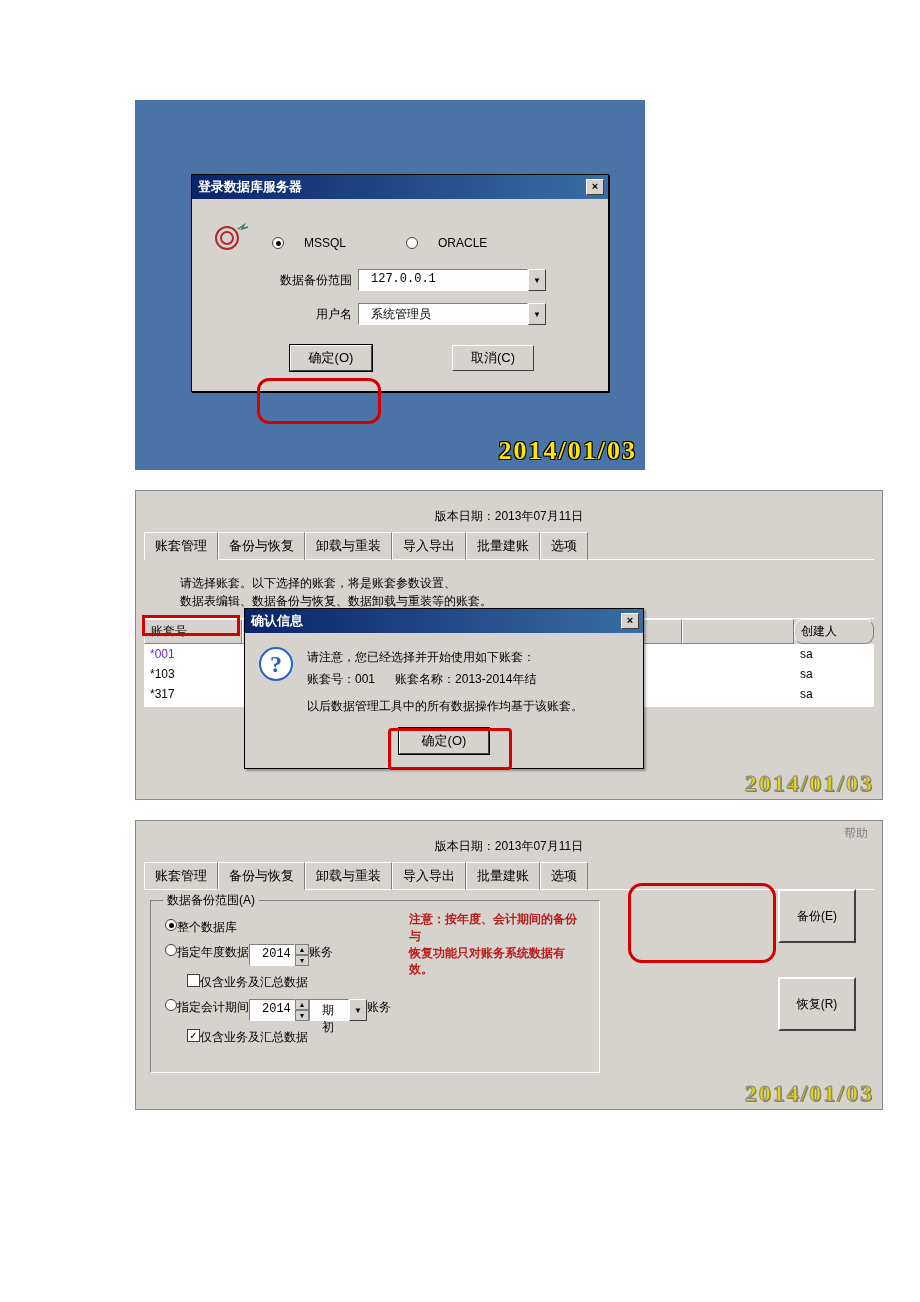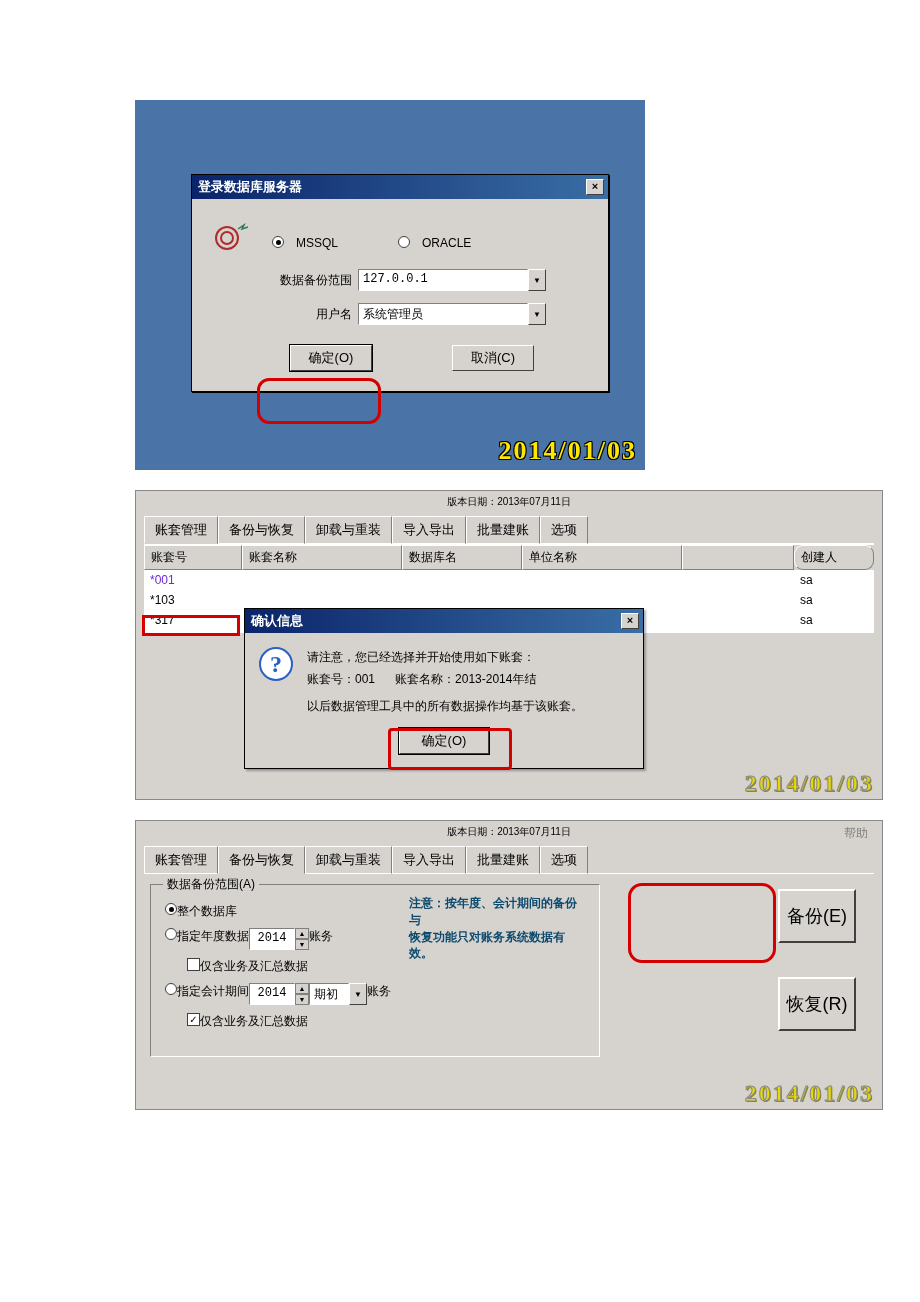--- a/index.html
+++ b/index.html
@@ -56,34 +56,34 @@
   .dlg1-body {
     padding: 14px 14px 16px 14px;
   }
   .row { display:flex; align-items:center; margin: 8px 0; }
   .iconcell {
     width: 54px;
     display:flex; justify-content:center; align-items:flex-start;
     padding-top:2px;
   }
   .radios { flex:1; display:flex; gap:60px; padding-left:12px; }
-  .radio-lbl { display:flex; gap:12px;margin-top:8px; }
+  .radio-lbl { display:flex; align-items:center; gap:20px;margin-top:8px; }
   .radio-dot {
     width:12px;height:12px;border:1px solid #404040;border-radius:50%;
     background:#fff; display:inline-flex;align-items:center;justify-content:center;
   }
   .radio-dot.checked::after{content:"";width:5px;height:5px;background:#000;border-radius:50%;}
   .formrow { display:flex; align-items:center; margin:12px 0 0 66px; }
   .formlbl { width:86px; text-align:right; padding-right:6px; }
   .txt {
     height:22px;
     border:1px solid #7f7f7f;
     border-right-color:#fff;border-bottom-color:#fff;
     background:#fff;
-    padding:2px 4px;
+    padding:2px 12px;
     font-family:"Courier New",monospace;
   }
   .combo { position:relative; display:flex; }
   .combo .txt { width:170px; }
   .combo .drop {
     width:18px;height:22px;
     border:1px solid #fff;
     border-right-color:#404040;border-bottom-color:#404040;
     background:#d6d3ce;
     display:flex;align-items:center;justify-content:center;
@@ -119,21 +119,21 @@
   
   .shot2 {
     margin: 12px 0 20px 135px;
     width: 748px;
     height: 310px;
     background:#d6d3ce;
     border:1px solid #888;
     position:relative;
   }
   .verline {
-    text-align:center;font-size:10px;padding:4px 0 6px;
+    text-align:center;font-size:12px;padding:17px 0 6px;
   }
   .tabs {
     display:flex;
     margin:0 0 0 8px;
   }
   .tab {
     border:1px solid #fff;
     border-right-color:#808080;
     border-bottom:1px solid #fff;
     background:#d6d3ce;
@@ -220,27 +220,27 @@
   .radiorow{display:flex;margin:8px 0;}
   .chkbox{
     width:13px;height:13px;border:1px solid #404040;background:#fff;
     display:inline-flex;align-items:center;justify-content:center;font-size:10px;
   }
   .chkbox.checked::after{content:"✓";}
   .spin{display:flex;}
   .spin .txt{width:46px;text-align:center;}
   .spinbtns{display:flex;flex-direction:column;}
   .spinbtns div{width:14px;height:11px;border:1px solid #808080;background:#d6d3ce;font-size:7px;text-align:center;line-height:9px;}
-  .note{color:#0c4a6e;font-weight:bold;line-height:1.4;width:220px;}
+  .note{color:#b91c1c;font-weight:bold;line-height:1.4;width:220px;}
   .sidebtns{position:absolute;right:26px;top:68px;display:flex;flex-direction:column;gap:34px;}
   .bigbtn{
     width:78px;height:54px;
     border:2px solid #fff;border-right-color:#404040;border-bottom-color:#404040;
     background:#d6d3ce;display:flex;align-items:center;justify-content:center;
-    font-size:18px;cursor:pointer;
+    font-size:12px;cursor:pointer;
   }
   .corner-tag{position:absolute;right:14px;top:4px;color:#808080;font-size:12px;}
 </style>
 </head>
 <body>
 
 <div class="doc">
 
   <div class="shot1">
     <div class="dlg1">
@@ -297,20 +297,24 @@
     <div class="verline">版本日期：2013年07月11日</div>
     <div class="tabs">
       <div class="tab active">账套管理</div>
       <div class="tab">备份与恢复</div>
       <div class="tab">卸载与重装</div>
       <div class="tab">导入导出</div>
       <div class="tab">批量建账</div>
       <div class="tab">选项</div>
     </div>
     <div class="tabsline"></div>
+    <div class="instruct">
+      <span>请选择账套。以下选择的账套，将是账套参数设置、</span><br>
+      <span>数据表编辑、数据备份与恢复、数据卸载与重装等的账套。</span>
+    </div>
     <div class="listhdr">
       <div class="col-no">账套号</div>
       <div class="col-nm">账套名称</div>
       <div class="col-db">数据库名</div>
       <div class="col-org">单位名称</div>
       <div class="col-sp"></div>
       <div class="col-creator">创建人</div>
     </div>
     <div class="listbody">
       <div class="listrow sel">

